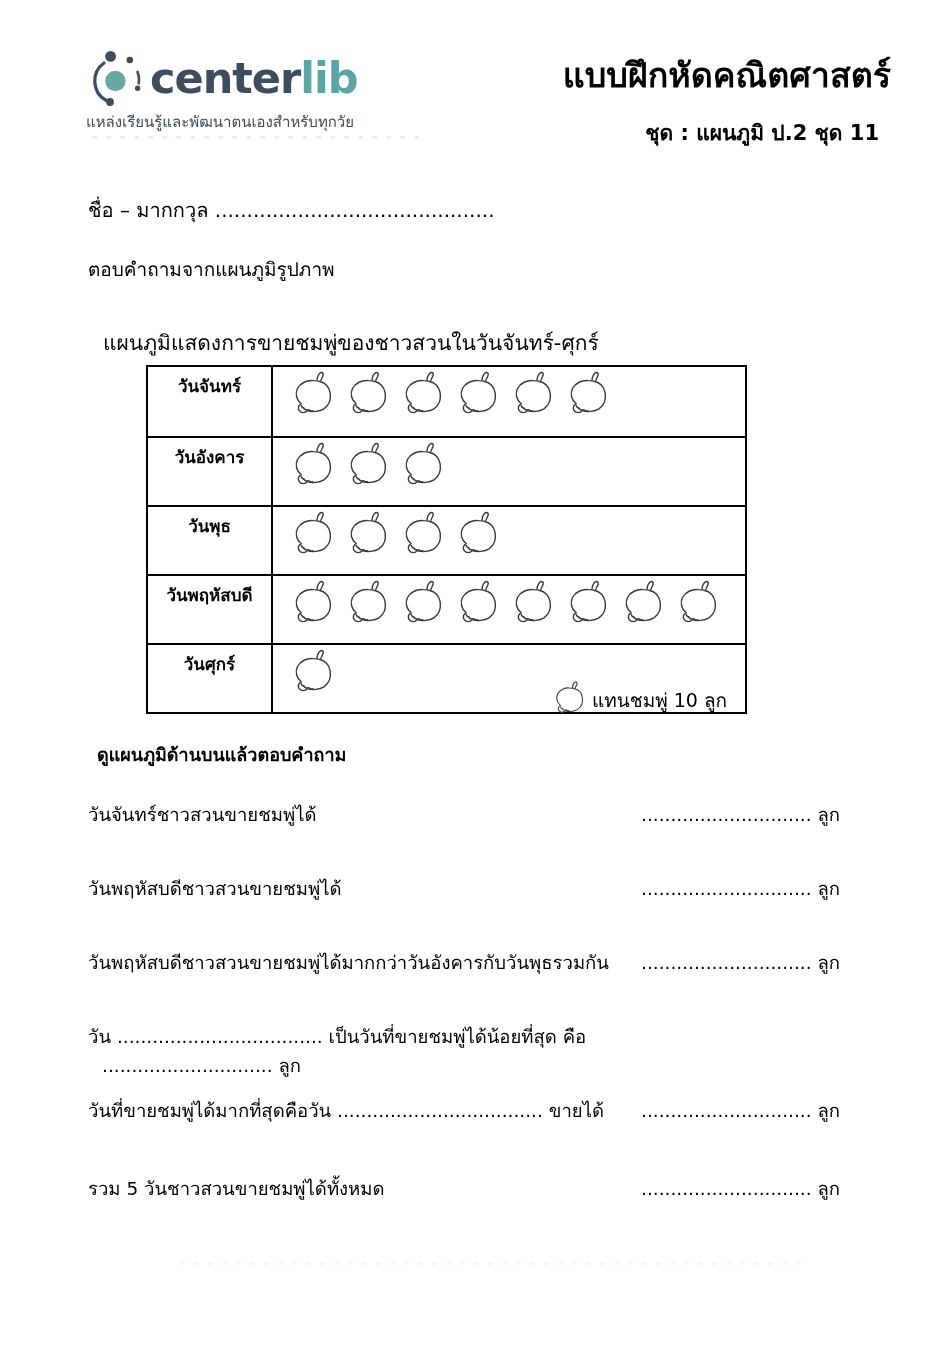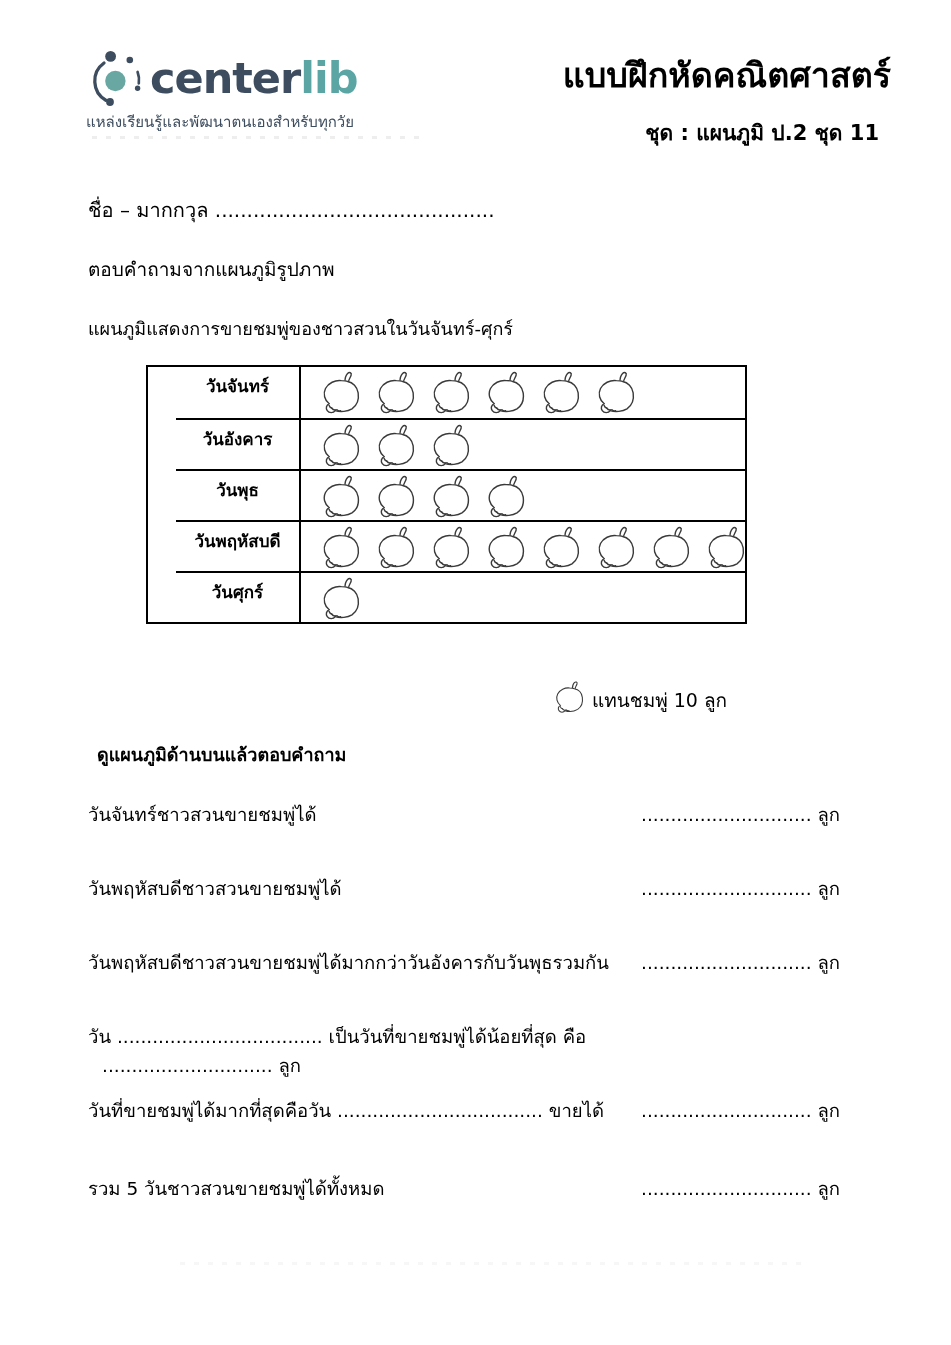--- a/index.html
+++ b/index.html
@@ -25,27 +25,27 @@
   .doc-subtitle{font-size:21px;font-weight:bold;margin-top:19px;padding-right:12px;}
   
   .artifact{position:absolute;height:3px;opacity:.45;
     background:repeating-linear-gradient(90deg,#d9d9d9 0 5px,transparent 5px 14px);}
   .artifact.top{left:92px;top:136px;width:336px;}
   .artifact.bottom{left:180px;top:1262px;width:630px;opacity:.22;}
   
   .line{position:absolute;left:88px;font-size:20px;white-space:nowrap;}
   .name-line{top:194px;}
   .instruction-line{top:254px;font-size:19px;}
-  .chart-caption{top:314px;font-size:18px;}
+  .chart-caption{top:326px;font-size:21px;margin-left:15px;}
   
   .ptable{
     position:absolute;left:146px;top:365px;width:601px;
     border:2px solid #000;box-sizing:border-box;
   }
-  .t-row{display:flex;height:51px;box-sizing:border-box;border-top:2px solid #000;margin-left:28px;}
+  .t-row{display:flex;height:69px;box-sizing:border-box;border-top:2px solid #000;}
   .t-row:first-child{border-top:none;}
   .t-day{
     width:125px;flex:0 0 auto;border-right:2px solid #000;box-sizing:border-box;
     text-align:center;padding-top:5px;font-size:17px;font-weight:600;
   }
   .t-icons{flex:1;display:flex;align-items:flex-start;padding:3px 0 0 12px;}
   .fruit{display:inline-block;width:55px;height:53px;}
   .fruit svg{width:55px;height:53px;display:block;}
   
   .legend{position:absolute;left:549px;top:680px;display:flex;align-items:center;gap:3px;}

